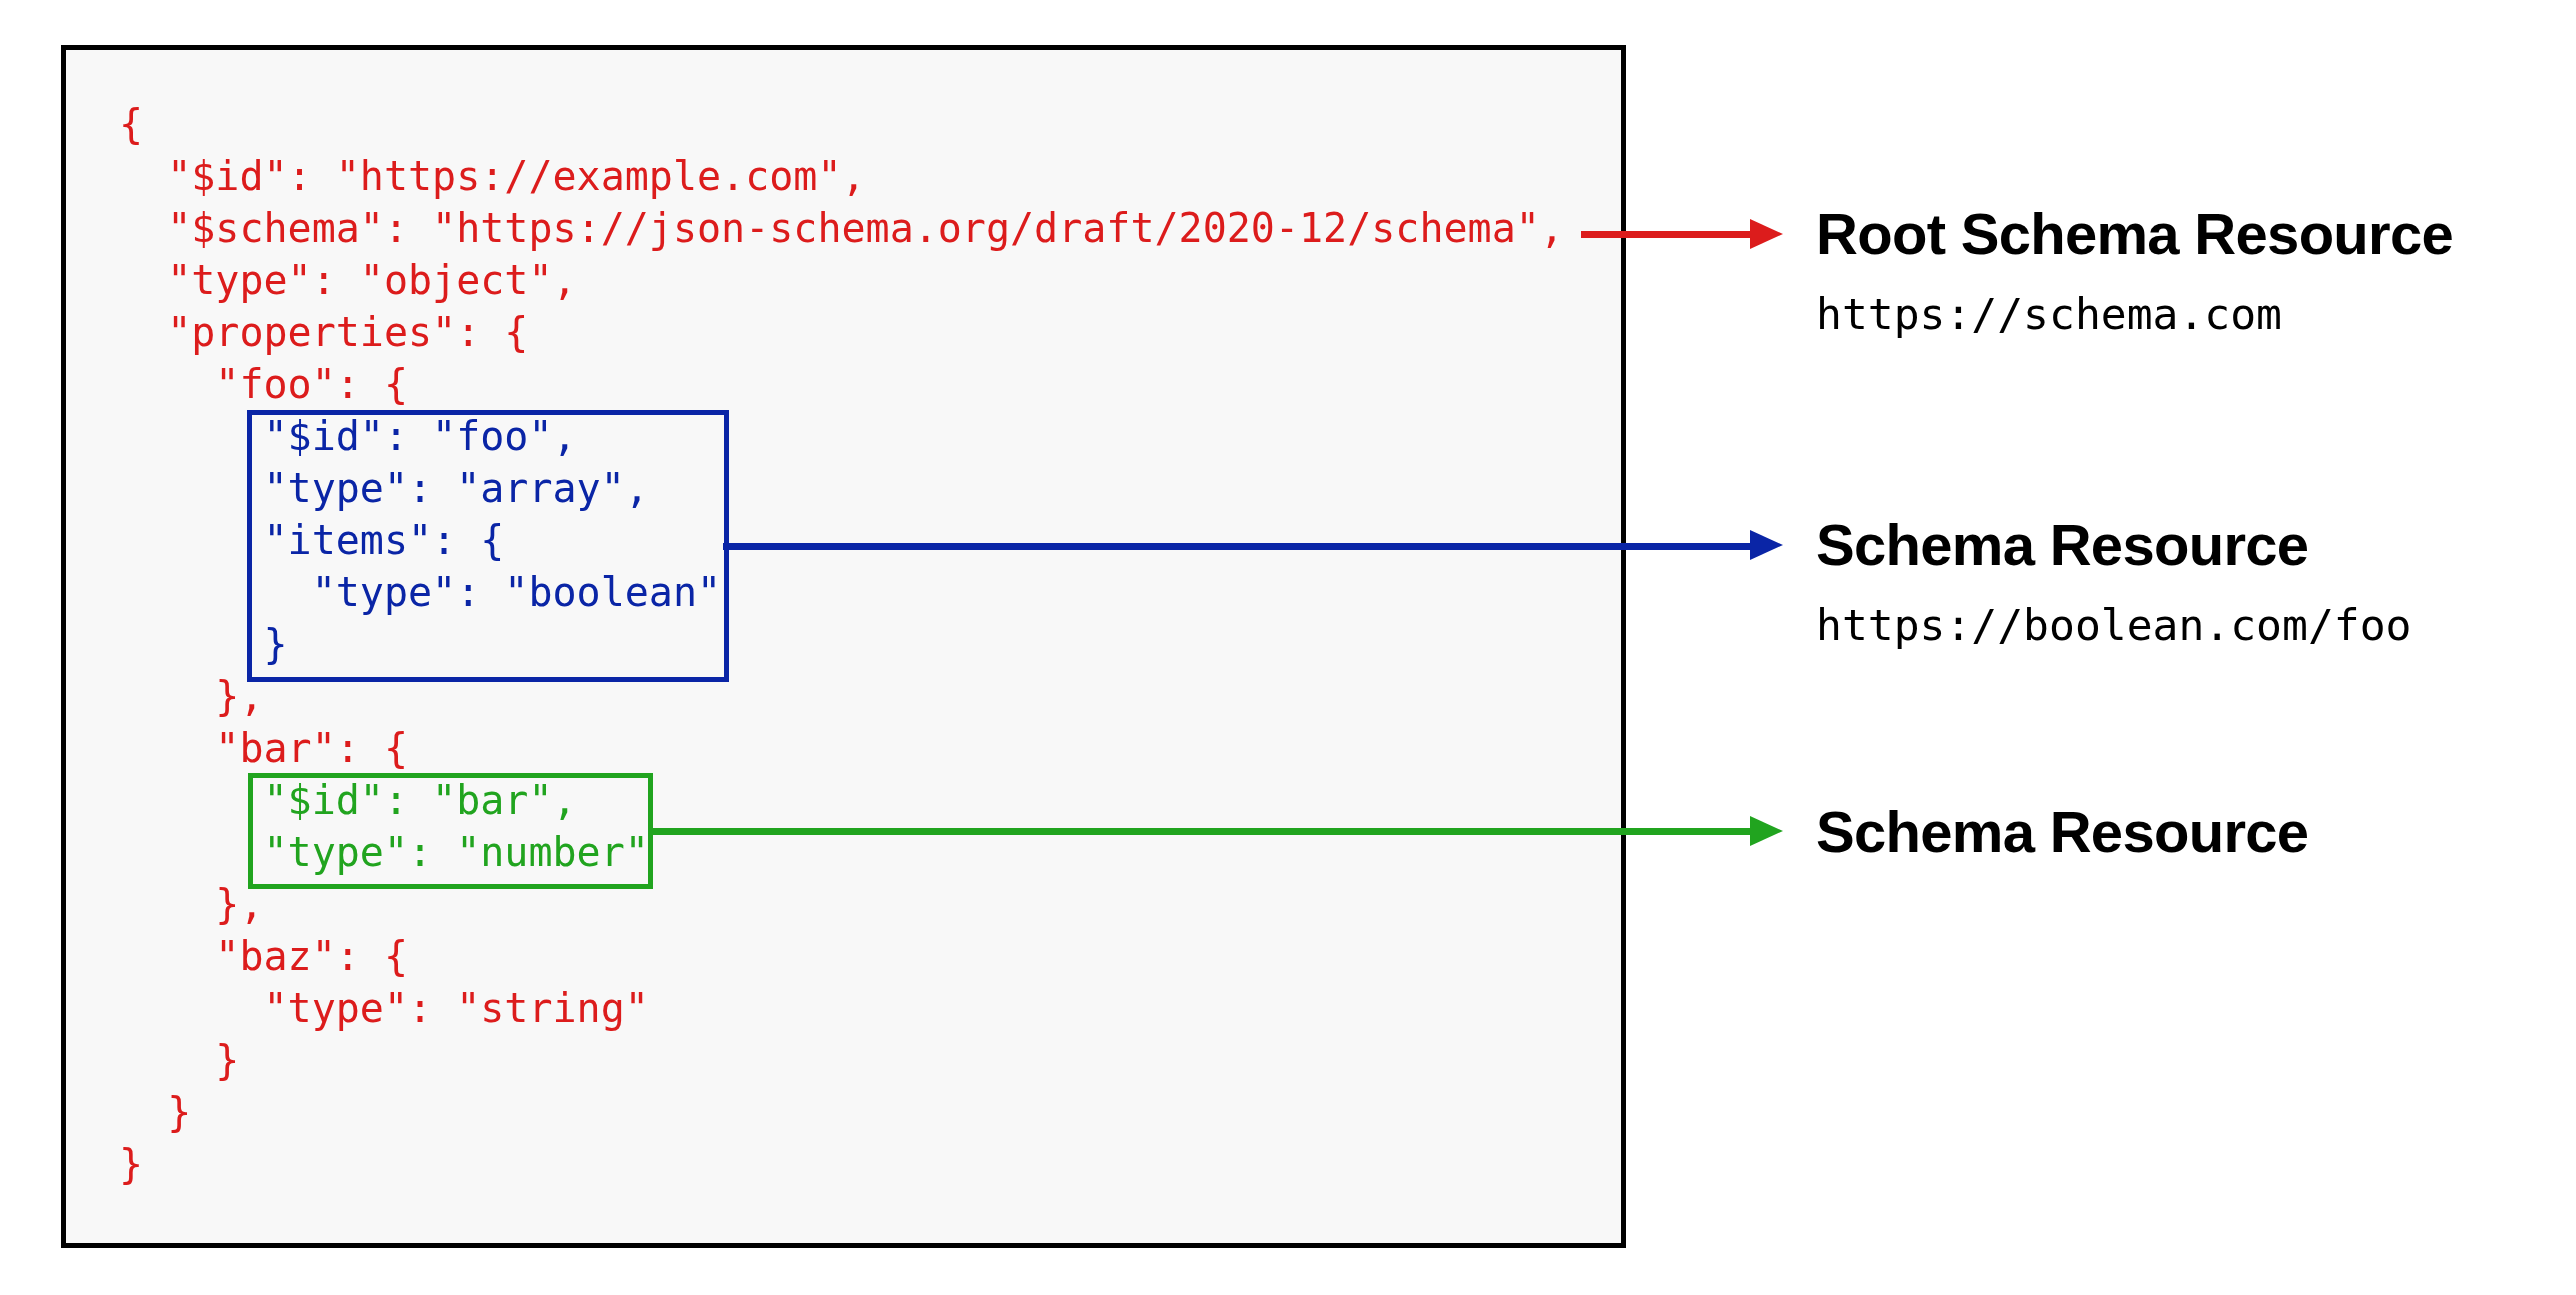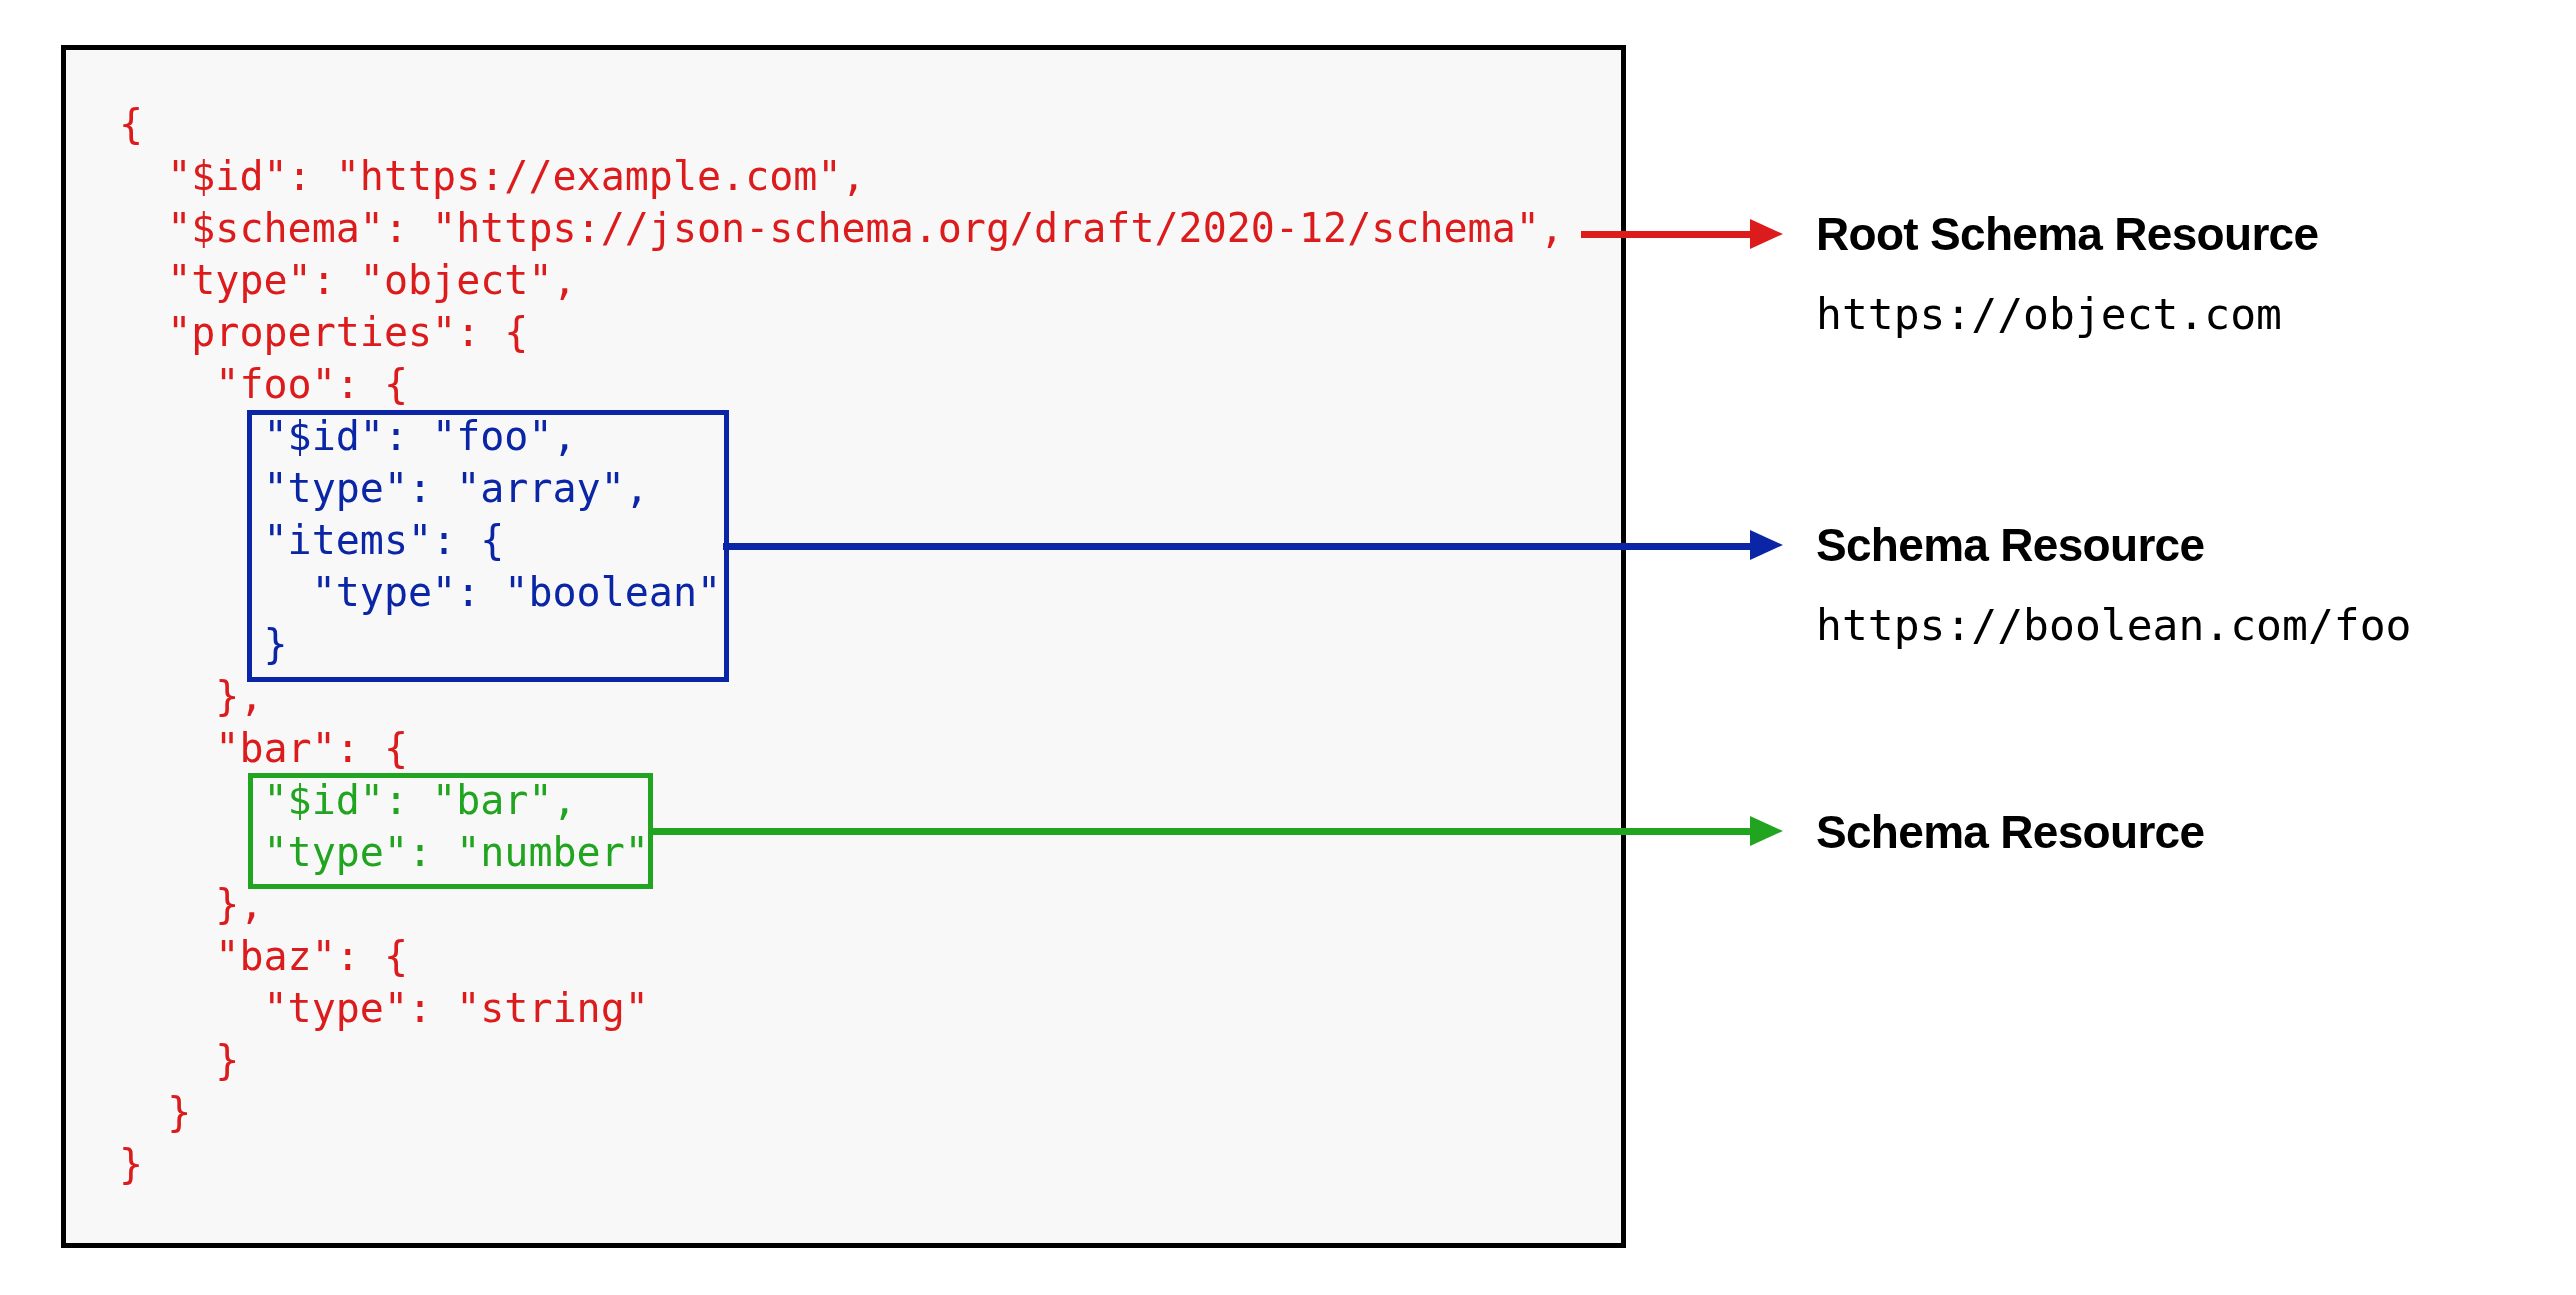--- a/index.html
+++ b/index.html
@@ -91,21 +91,21 @@
     position: absolute;
     left: 1816px;
     white-space: nowrap;
   }
   .annotation.a0 { top: 201px; }
   .annotation.a1 { top: 512px; }
   .annotation.a2 { top: 799px; }
   .annotation-title {
     font-family: "Liberation Sans", sans-serif;
     font-weight: bold;
-    font-size: 46px;
+    font-size: 58px;
     line-height: 66px;
     color: var(--ink);
     letter-spacing: -0.7px;
   }
   .annotation-uri {
     margin-top: 20px;
     font-family: "DejaVu Sans Mono", "Liberation Mono", monospace;
     font-size: 43px;
     line-height: 55px;
     color: var(--ink);
@@ -153,21 +153,21 @@
     <div class="arrow-line"></div>
     <div class="arrow-head"></div>
   </div>
   <div class="arrow green">
     <div class="arrow-line"></div>
     <div class="arrow-head"></div>
   </div>
 
   <div class="annotation a0">
     <div class="annotation-title">Root Schema Resource</div>
-    <div class="annotation-uri">https://object.com</div>
+    <div class="annotation-uri">https://schema.com</div>
   </div>
   <div class="annotation a1">
     <div class="annotation-title">Schema Resource</div>
     <div class="annotation-uri">https://boolean.com/foo</div>
   </div>
   <div class="annotation a2">
     <div class="annotation-title">Schema Resource</div>
   </div>
 
 </div>

